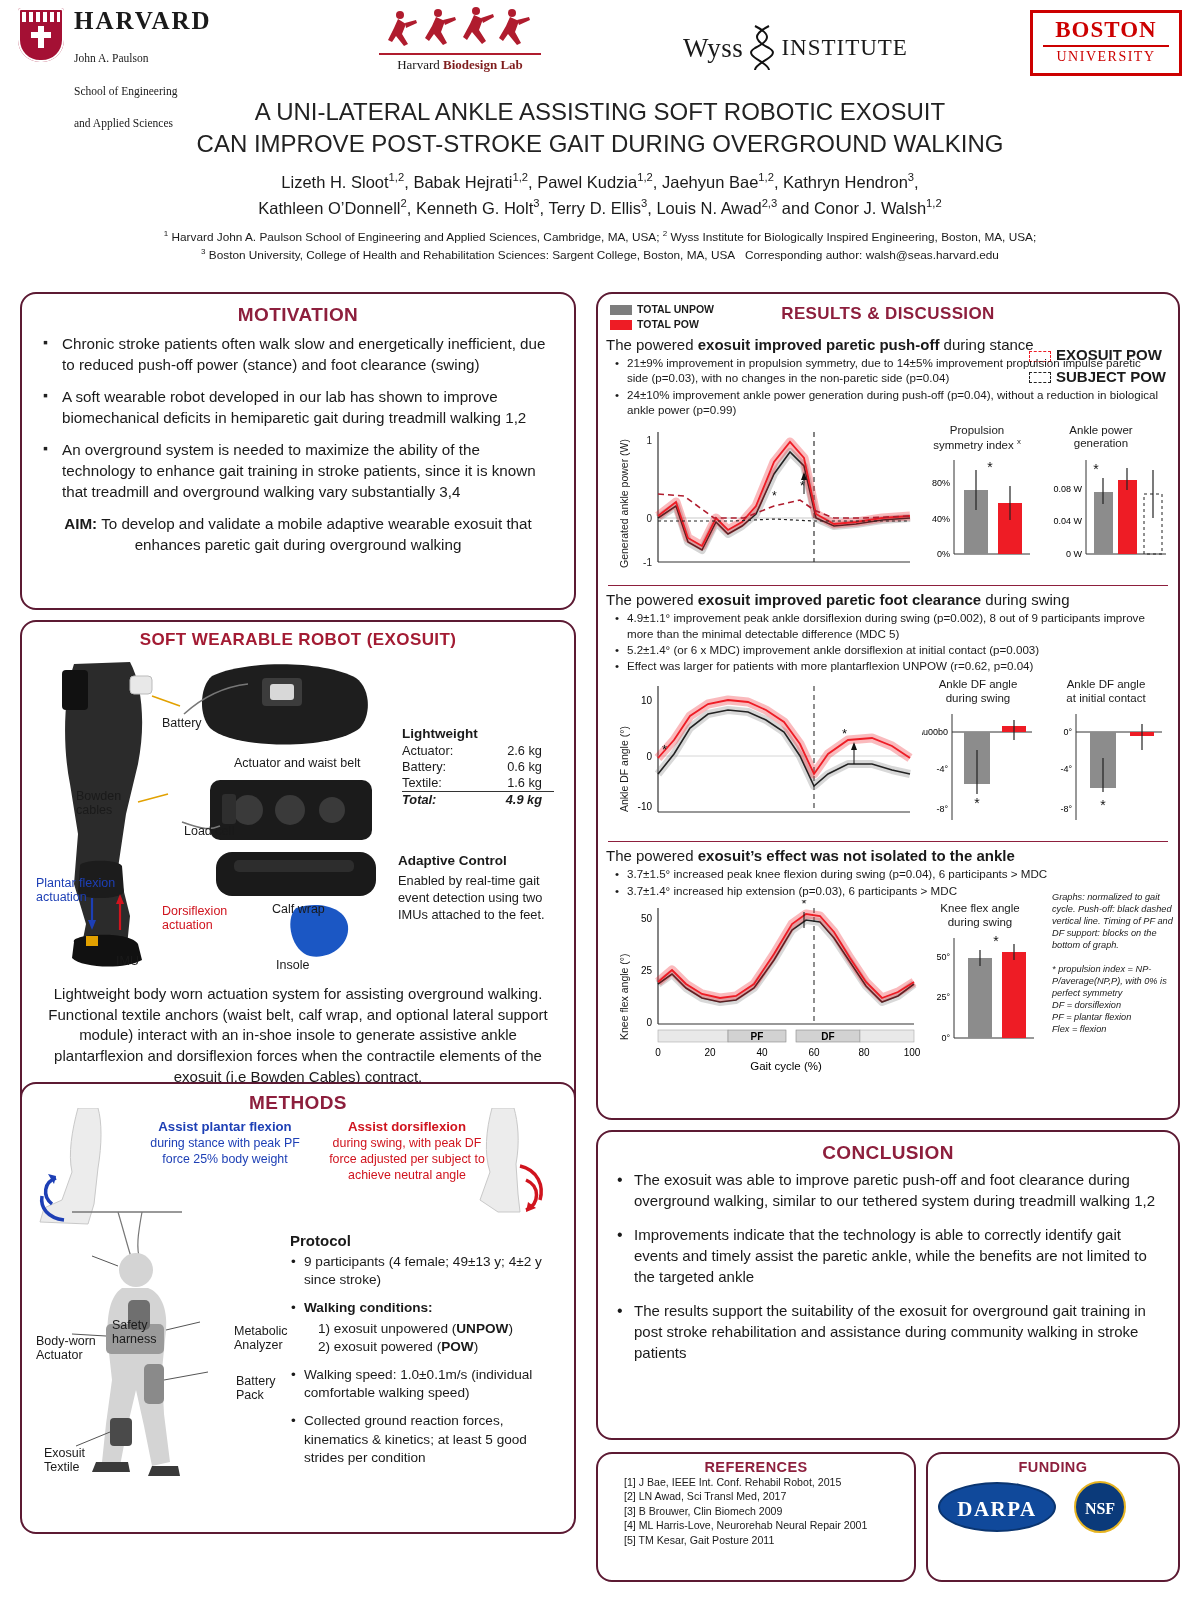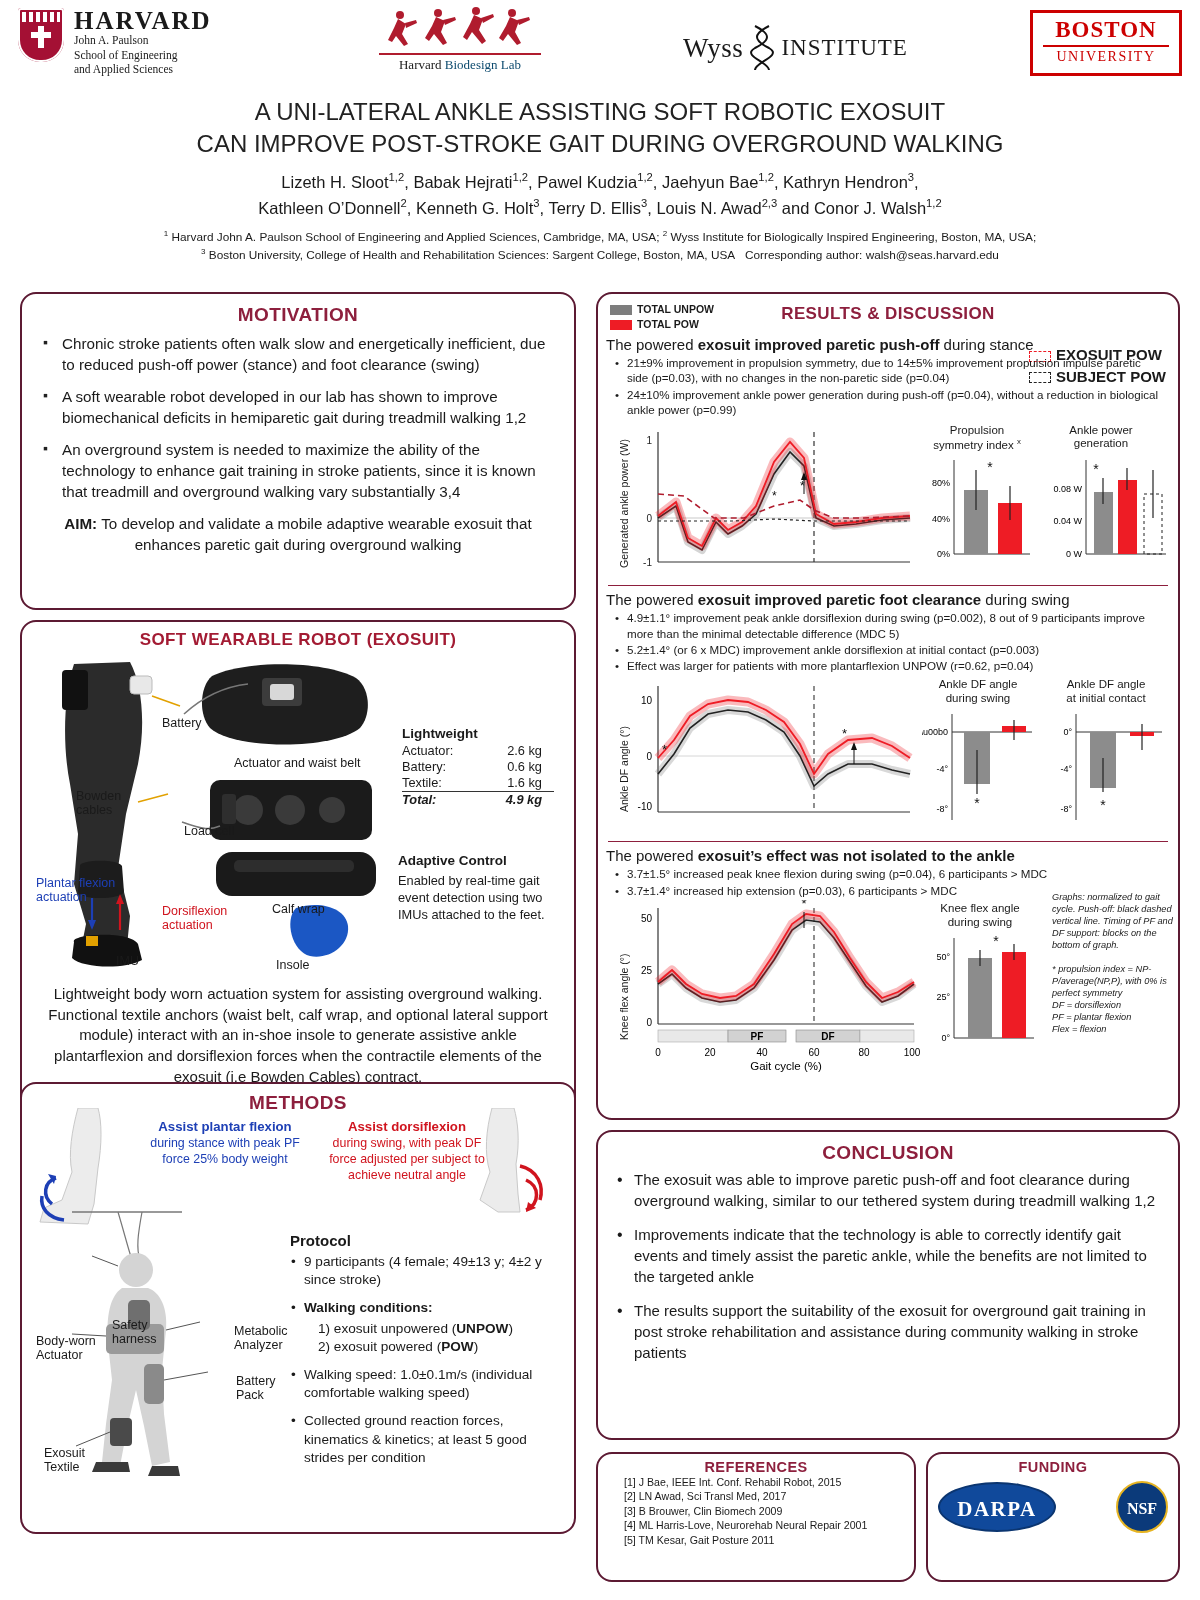--- a/index.html
+++ b/index.html
@@ -26,27 +26,27 @@
   }
   .harvard-shield::after{
     content:""; position:absolute; left:50%; top:24px; transform:translateX(-50%);
     width:20px; height:6px; background:#fff;
   }
   .harvard-shield .books{
     position:absolute; left:4px; top:4px; right:4px; height:10px;
     background:repeating-linear-gradient(90deg,#fff 0 4px,#a41034 4px 7px);
   }
   .harvard-text .h1 { font-size:25px; letter-spacing:2px; font-family:"Liberation Serif", serif; font-weight:700; line-height:1; }
-  .harvard-text .h2 { font-size:11.5px; font-family:"Liberation Serif", serif; line-height:1.28; margin-top:0; }
+  .harvard-text .h2 { font-size:11.5px; font-family:"Liberation Serif", serif; line-height:1.28; margin-top:18px; }
 
   .biodesign { position:absolute; left:375px; top:6px; width:170px; text-align:center; }
   .biodesign .runners { height:46px; position:relative; }
   .biodesign .runners svg { display:block; margin:0 auto; }
   .biodesign .bd-label { font-family:"Liberation Serif", serif; font-size:13px; }
-  .biodesign .bd-label .red { color:#0c4a6e; }
+  .biodesign .bd-label .red { color:#7f1d1d;font-weight:bold; }
   .biodesign .bd-rule { height:2px; background:#b01c2e; margin:1px 4px 2px; }
 
   .wyss { position:absolute; left:683px; top:24px; display:flex; align-items:center; gap:4px; }
   .wyss .w1 { font-family:"Liberation Serif", serif; font-size:27px; letter-spacing:0.5px; }
   .wyss .w2 { font-family:"Liberation Serif", serif; font-size:23px; letter-spacing:1px; }
 
   .bu { position:absolute; right:18px; top:10px; width:152px; height:66px; border:3px solid #cc0000; }
   .bu .bu1 { color:#cc0000; font-family:"Liberation Serif", serif; font-weight:700; font-size:23px; text-align:center; letter-spacing:1px; margin-top:4px;}
   .bu .bu-rule { height:2px; background:#cc0000; margin:2px 10px; }
   .bu .bu2 { color:#cc0000; font-family:"Liberation Serif", serif; font-size:14px; text-align:center; letter-spacing:1.5px;}
@@ -133,21 +133,21 @@
   .concl { list-style:none; margin:0; padding:0; }
   .concl li { position:relative; padding-left:22px; margin-bottom:14px; font-size:15px; line-height:1.38; }
   .concl li::before { content:"\2022"; position:absolute; left:5px; top:-1px; font-size:16px; }
 
   
   #references { left:596px; top:1452px; width:320px; height:130px; padding:5px 26px; }
   #references .panel-title { font-size:14.5px; }
   .ref { font-size:10.6px; line-height:1.36; }
   #funding { left:926px; top:1452px; width:254px; height:130px; padding:5px 10px; }
   #funding .panel-title { font-size:14.5px; margin-bottom:4px; }
-  .fund-logos { display:flex; justify-content:space-between; align-items:center; gap:28px; margin-top:6px; }
+  .fund-logos { display:flex; justify-content:flex-start; align-items:center; gap:18px; margin-top:6px; }
   .darpa {
     width:118px; height:50px; border-radius:50%/50%; background:#10499b;
     color:#fff; font-weight:700; font-size:21px; text-align:center; line-height:50px;
     letter-spacing:1.5px; font-family:"Liberation Serif", serif;
     border:2px solid #0b3570;
   }
   .nsf {
     width:52px; height:52px; border-radius:50%; background:#0b3a7a;
     border:2px solid #e6b422; color:#fff; font-weight:700; font-size:16px;
     text-align:center; line-height:52px; font-family:"Liberation Serif", serif;

